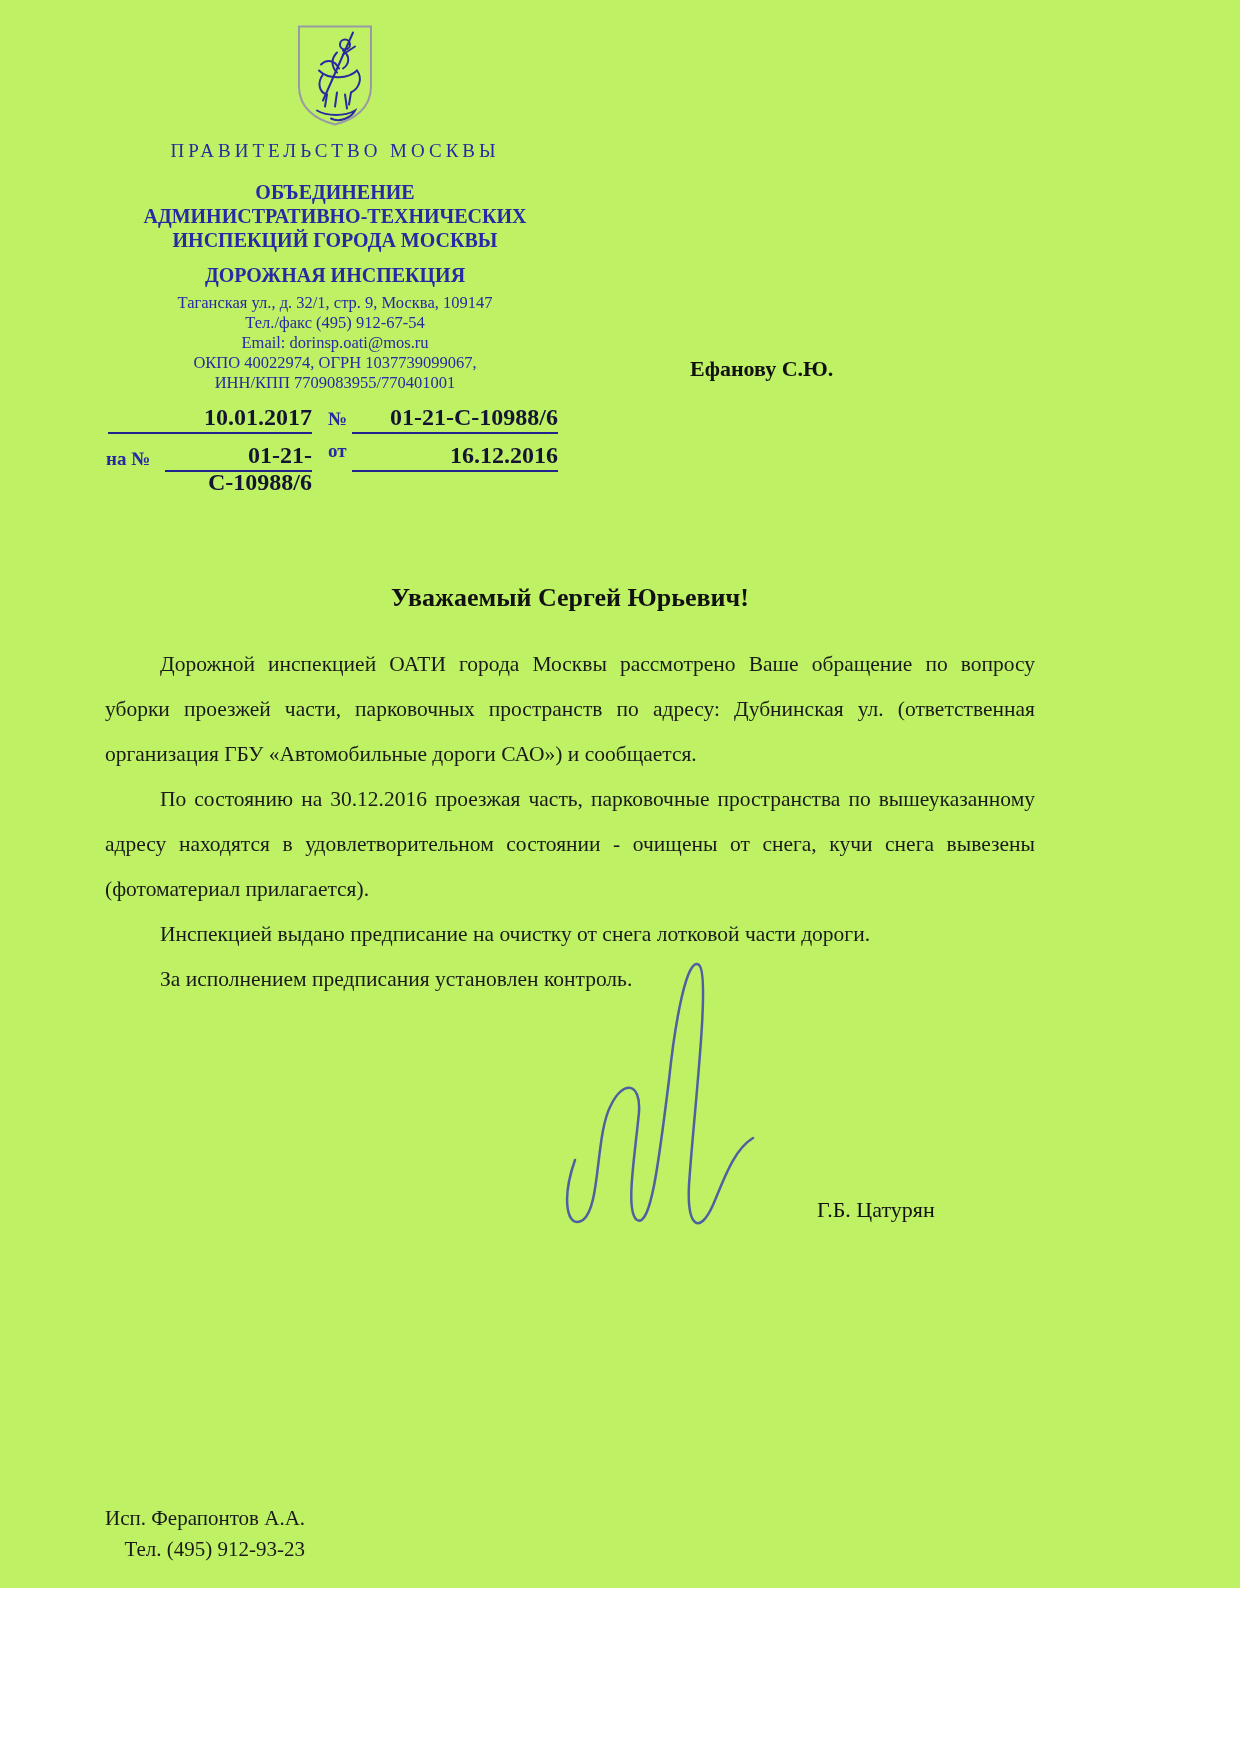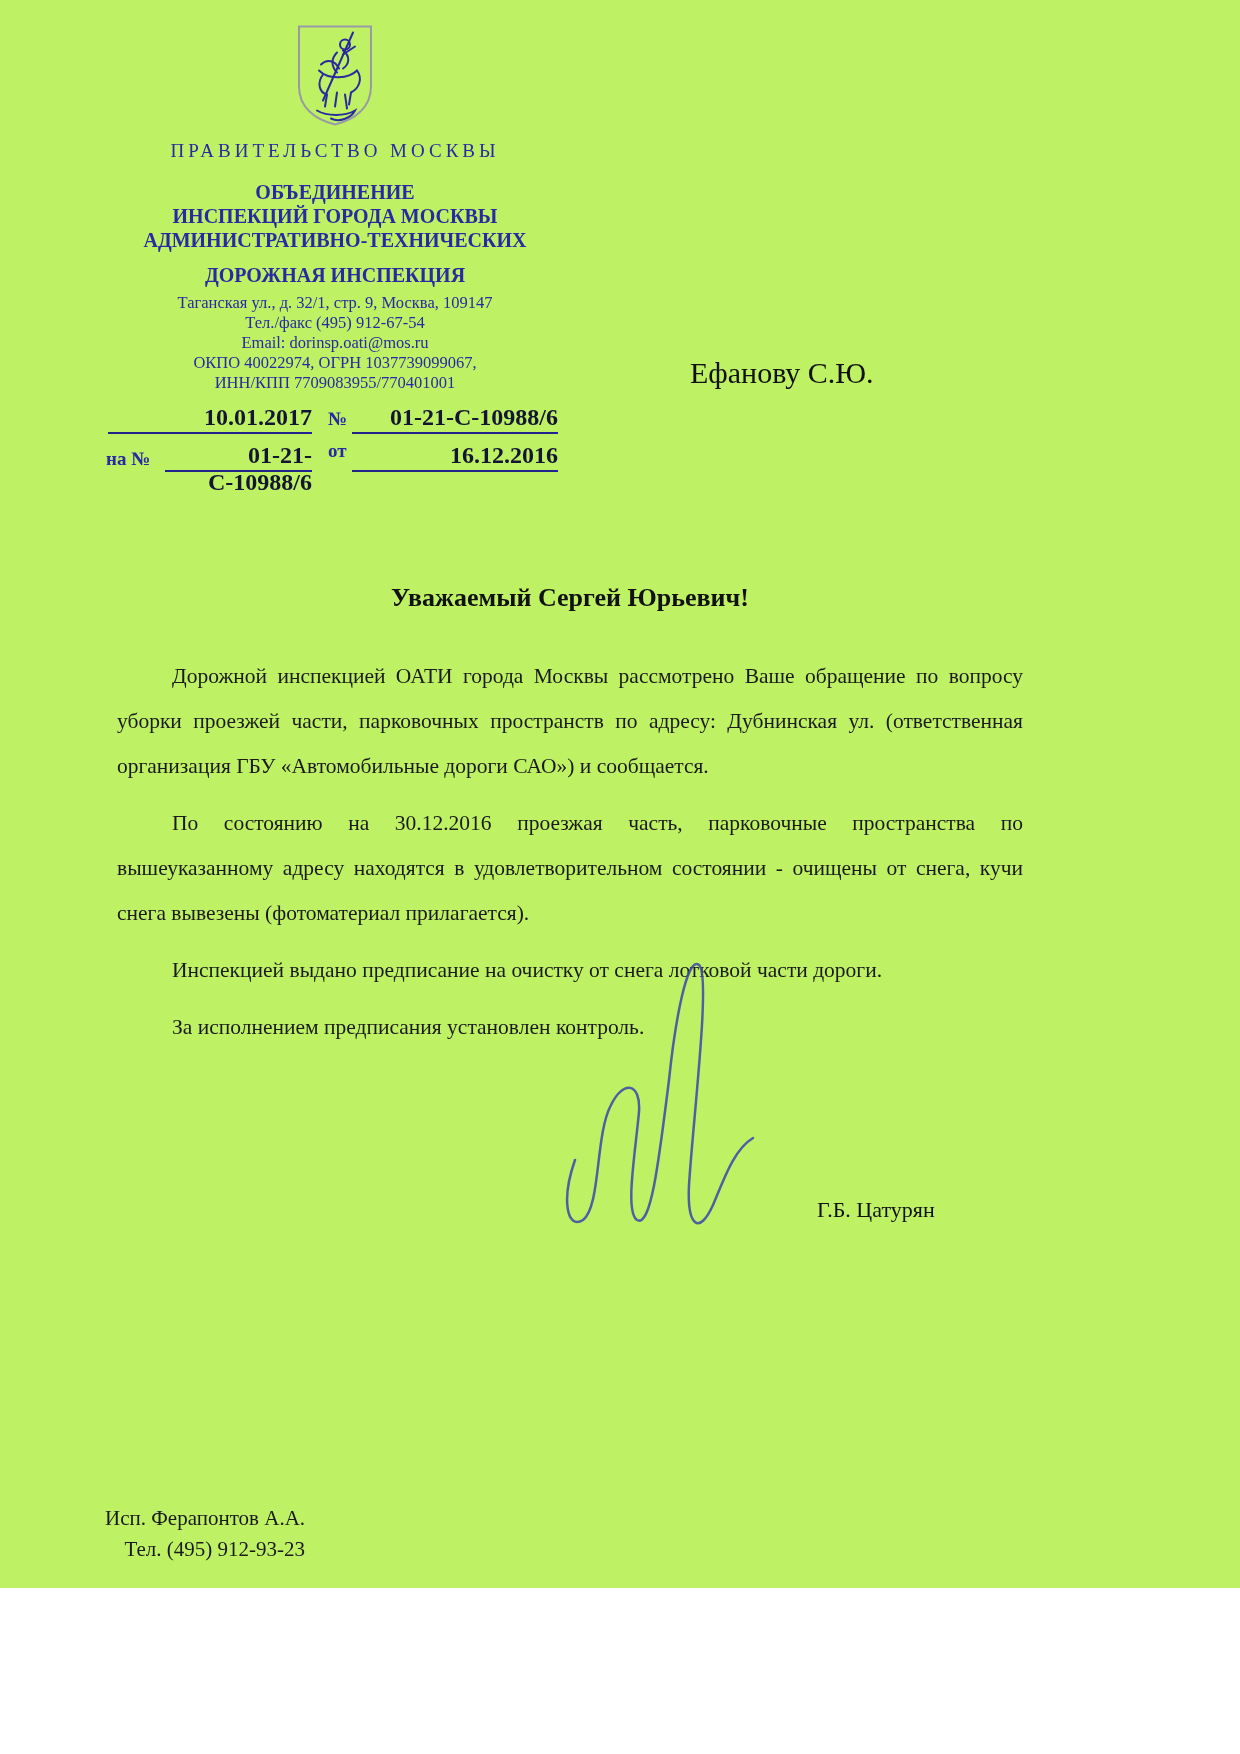--- a/index.html
+++ b/index.html
@@ -17,21 +17,21 @@
     text-align:center;color:#2829a3;
   }
   .coat{width:84px;height:106px;margin:0 auto 12px auto;}
   .gov{font-size:19px;letter-spacing:4px;margin-bottom:18px;white-space:nowrap;}
   .org{font-size:20px;font-weight:bold;line-height:24px;}
   .division{font-size:20px;font-weight:bold;margin-top:12px;}
   .addr{margin-top:6px;font-size:16.5px;line-height:20px;}
   
   .recipient{
     position:absolute;left:690px;top:356px;
-    font-size:30px;font-weight:normal;color:#111111;text-align:right;
+    font-size:22px;font-weight:bold;color:#111111;text-align:right;
   }
   
   .refblock{position:absolute;left:100px;top:402px;width:470px;height:74px;}
   .ref-cell{
     position:absolute;height:28px;
     border-bottom:2.5px solid #23238f;
     text-align:right;font-weight:bold;font-size:24px;color:#141433;
   }
   .ref-label{position:absolute;font-size:19px;color:#2829a3;font-weight:bold;}
   .cell-date1{left:8px;top:2px;width:204px;}
@@ -41,21 +41,21 @@
   .label-no{left:228px;top:6px;}
   .label-na{left:6px;top:46px;}
   .label-ot{left:228px;top:38px;}
   
   .salutation{
     position:absolute;left:105px;top:583px;width:930px;
     text-align:center;font-size:26px;font-weight:bold;color:#111111;
   }
   .body{position:absolute;left:105px;top:642px;width:930px;}
   .body p{
-    margin:12px;text-indent:55px;
+    margin:0;text-indent:55px;
     font-size:21.5px;line-height:45px;text-align:justify;
   }
   
   .sig-title{
     position:absolute;left:105px;top:1147px;
     font-size:22px;font-weight:bold;line-height:37px;color:#111111;
   }
   .sig-script{position:absolute;left:545px;top:950px;width:240px;height:320px;}
   .sig-name{
     position:absolute;left:817px;top:1197px;
@@ -92,22 +92,22 @@
           <path d="M26 48 C36 58 56 56 64 48 C70 56 66 66 58 70 L56 82"></path>
           <path d="M30 52 C24 60 26 70 34 72 L32 84"></path>
           <path d="M44 70 L42 84"></path>
           <path d="M52 72 L54 86"></path>
           <path d="M24 88 C34 94 52 94 62 88 C58 96 46 100 38 96"></path>
         </g>
       </svg>
     </div>
     <div class="gov">ПРАВИТЕЛЬСТВО МОСКВЫ</div>
     <div class="org">ОБЪЕДИНЕНИЕ</div>
+    <div class="org">АДМИНИСТРАТИВНО-ТЕХНИЧЕСКИХ</div>
     <div class="org">ИНСПЕКЦИЙ ГОРОДА МОСКВЫ</div>
-    <div class="org">АДМИНИСТРАТИВНО-ТЕХНИЧЕСКИХ</div>
     <div class="division">ДОРОЖНАЯ ИНСПЕКЦИЯ</div>
     <div class="addr">
       <div>Таганская ул., д. 32/1, стр. 9,  Москва, 109147</div>
       <div>Тел./факс  (495) 912-67-54</div>
       <div>Email: dorinsp.oati@mos.ru</div>
       <div>ОКПО  40022974,  ОГРН  1037739099067,</div>
       <div>ИНН/КПП  7709083955/770401001</div>
     </div>
   </div>
 

